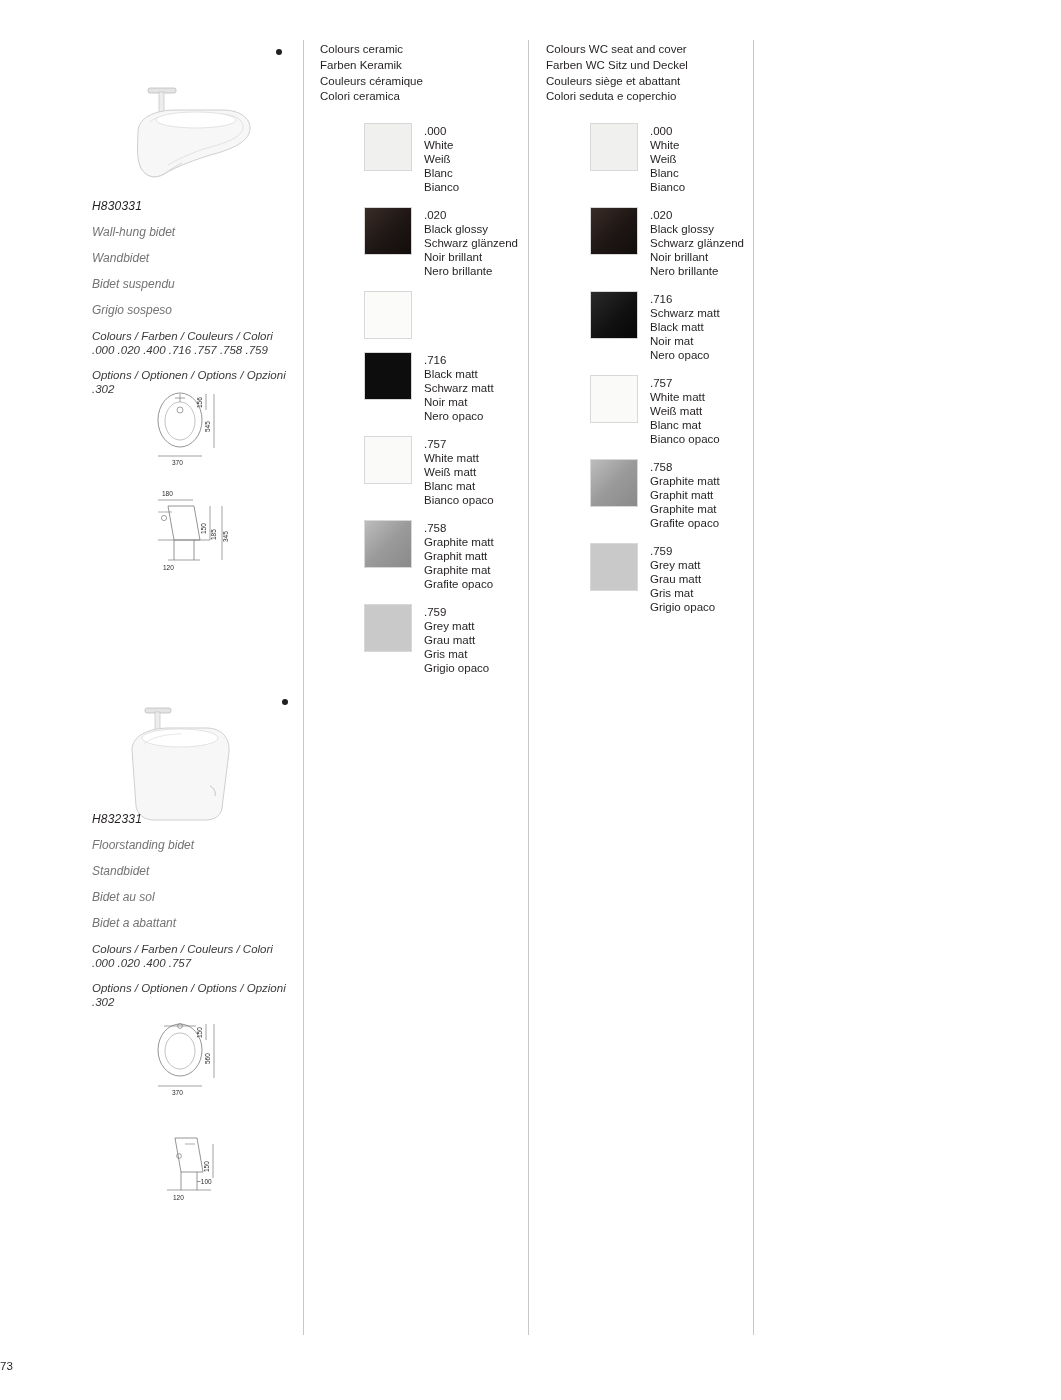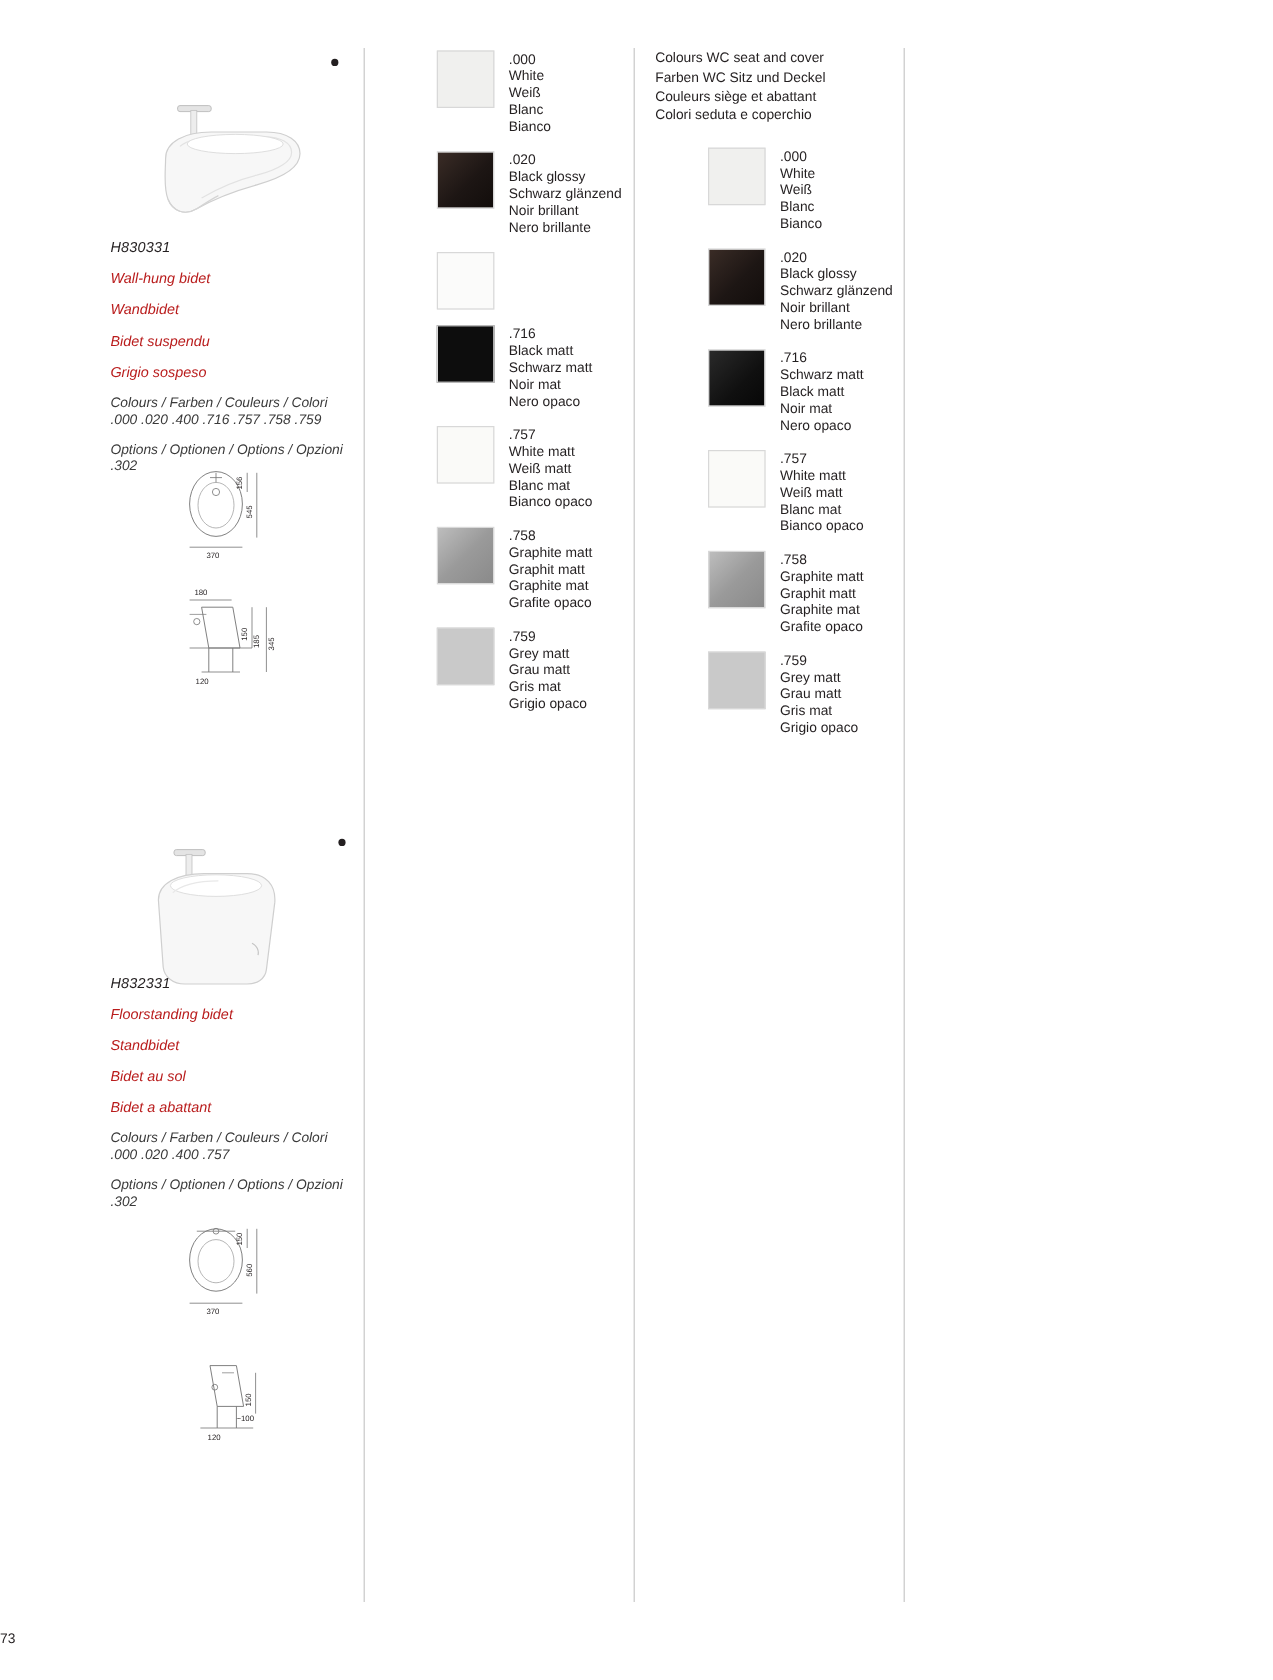--- a/index.html
+++ b/index.html
@@ -22,21 +22,21 @@
     width: 1px;
     background: #c8c8c8;
   }
   .vr1 { left: 303px; top: 40px; height: 1295px; }
   .vr2 { left: 528px; top: 40px; height: 1295px; }
   .vr3 { left: 753px; top: 40px; height: 1295px; }
 
   
   .product { position: absolute; width: 205px; left: 92px; font-style: italic; }
   .product .code { font-size: 12px; letter-spacing: .2px; margin-bottom: 12px; }
-  .product .nm { font-size: 12px; margin-bottom: 12px; color: #b91c1c; }
+  .product .nm { font-size: 12px; margin-bottom: 12px; color: #737373; }
   .product .meta { font-size: 11.5px; color: #3a3a3a; line-height: 1.25; margin-bottom: 10px; }
 
   .prodimg { position: absolute; }
 
   
   .bullet {
     position: absolute;
     width: 6px; height: 6px;
     border-radius: 50%;
     background: #231f20;
@@ -211,20 +211,26 @@
       <circle cx="24" cy="28" r="2.4" fill="none" stroke="#7a7a7a" stroke-width="0.7"></circle>
       <line x1="30" y1="16" x2="40" y2="16" stroke="#7a7a7a" stroke-width="0.6"></line>
       <line x1="58" y1="16" x2="58" y2="50" stroke="#7a7a7a" stroke-width="0.7"></line>
       <text x="54" y="44" font-size="6.5" font-family="Liberation Sans, sans-serif" fill="#231f20" transform="rotate(-90 54 44)">150</text>
       <text x="42" y="56" font-size="6.5" font-family="Liberation Sans, sans-serif" fill="#231f20">~100</text>
       <text x="18" y="72" font-size="6.5" font-family="Liberation Sans, sans-serif" fill="#231f20">120</text>
     </svg>
   </div>
 
   <div class="colcol" style="left:320px; width:200px;">
+    <h3>
+      <span style="white-space:pre-line;">Colours ceramic
+Farben Keramik
+Couleurs céramique
+Colori ceramica</span>
+    </h3>
     <div id="ceramic-list">
         <div class="swatchrow">
           <div class="swatch" style="background: rgb(240, 240, 238);"></div>
           <div class="swlabels">
             <div>.000</div>
             <div>White</div>
             <div>Weiß</div>
             <div>Blanc</div>
             <div>Bianco</div>
           </div>

